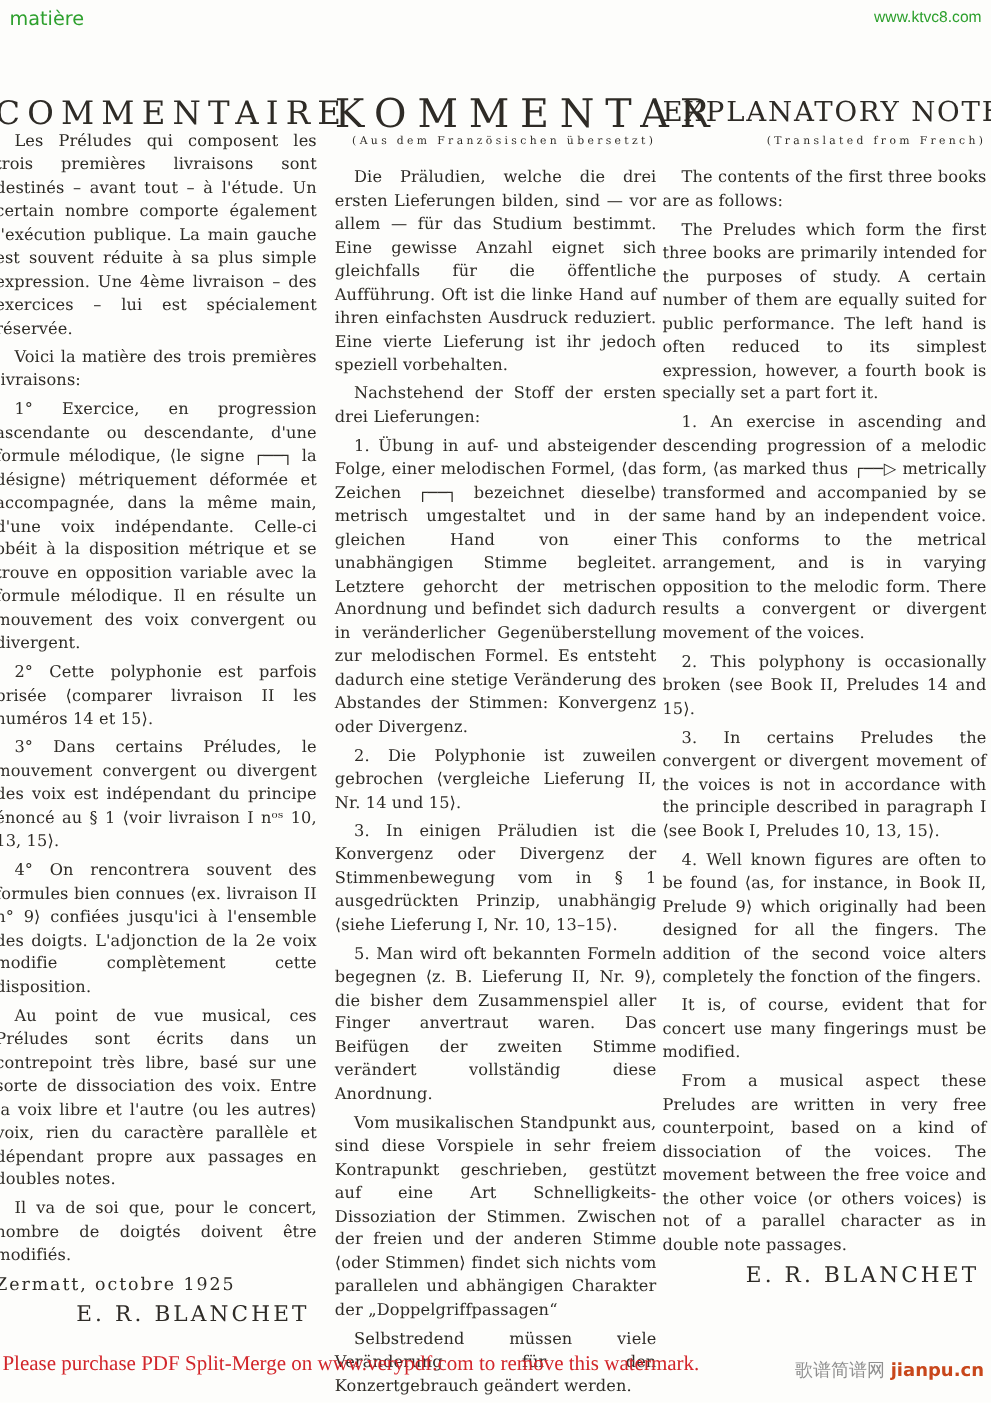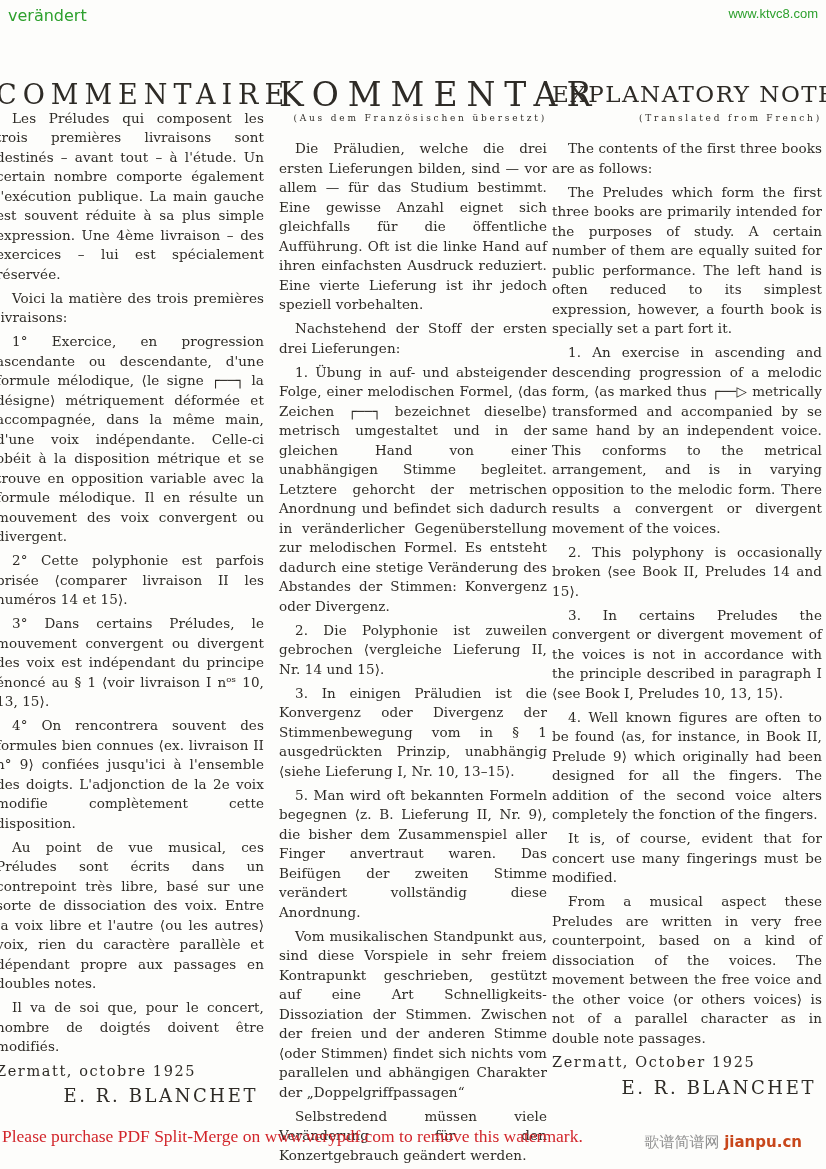--- a/index.html
+++ b/index.html
@@ -21,21 +21,21 @@
     position:absolute;right:8px;top:6px;
     font-family:"Liberation Sans", sans-serif;
     font-size:13px;color:var(--green,#2da02d);
   }
   .wm-bottom-notice{
     position:absolute;left:2px;top:1126px;
     font-family:Liberation Serif, serif;
     font-size:17.5px;color:var(--red,#d2252a);
   }
   .wm-bottom-right{
-    position:absolute;right:24px;top:1133px;
+    position:absolute;right:6px;top:1133px;
     font-family:"DejaVu Sans", sans-serif;
     font-size:15px;
   }
   .wm-site-name{color:var(--gray,#8f8f8f);}
   .wm-site-domain{color:var(--orange,#c8471b);font-weight:bold;}
 
   
   .col{
     position:absolute;top:85px;width:268px;
     text-align:justify;font-size:13.5px;line-height:19.5px;
@@ -61,21 +61,21 @@
 
   .para{margin:0 0 4.5px;text-indent:16px;}
   .date-line{margin:5px 0 0;font-size:14.5px;letter-spacing:1.6px;}
   .signature{margin:5px 6px 0 0;font-size:18px;letter-spacing:2.6px;text-align:right;}
 </style>
 </head>
 <body>
 
 <div class="page">
 
-  <span class="wm-top-left">verändert</span>
+  <span class="wm-top-left">matière</span>
   <span class="wm-top-right">www.ktvc8.com</span>
 
   <section class="col col-fr">
     <h1 class="title title-fr">COMMENTAIRE</h1>
 
     <p class="para">Les Préludes qui composent les trois premières livraisons sont destinés – avant tout – à l'étude. Un certain nombre comporte également l'exécution publique. La main gauche est souvent réduite à sa plus simple expression. Une 4ème livraison – des exercices – lui est spécialement réservée.</p>
     <p class="para">Voici la matière des trois premières livraisons:</p>
     <p class="para">1° Exercice, en progression ascendante ou descendante, d'une formule mélodique, ⟨le signe ┌──┐ la désigne⟩ métriquement déformée et accompagnée, dans la même main, d'une voix indépendante. Celle-ci obéit à la disposition métrique et se trouve en opposition variable avec la formule mélodique. Il en résulte un mouvement des voix convergent ou divergent.</p>
     <p class="para">2° Cette polyphonie est parfois brisée ⟨comparer livraison II les numéros 14 et 15⟩.</p>
     <p class="para">3° Dans certains Préludes, le mouvement convergent ou divergent des voix est indépendant du principe énoncé au § 1 ⟨voir livraison I nᵒˢ 10, 13, 15⟩.</p>
@@ -104,20 +104,19 @@
     <h1 class="title title-en">EXPLANATORY NOTES</h1>
     <div class="subtitle">(Translated from French)</div>
     <p class="para">The contents of the first three books are as follows:</p>
     <p class="para">The Preludes which form the first three books are primarily intended for the purposes of study. A certain number of them are equally suited for public performance. The left hand is often reduced to its simplest expression, however, a fourth book is specially set a part fort it.</p>
     <p class="para">1. An exercise in ascending and descending progression of a melodic form, ⟨as marked thus ┌──▷ metrically transformed and accompanied by se same hand by an independent voice. This conforms to the metrical arrangement, and is in varying opposition to the melodic form. There results a convergent or divergent movement of the voices.</p>
     <p class="para">2. This polyphony is occasionally broken ⟨see Book II, Preludes 14 and 15⟩.</p>
     <p class="para">3. In certains Preludes the convergent or divergent movement of the voices is not in accordance with the principle described in paragraph I ⟨see Book I, Preludes 10, 13, 15⟩.</p>
     <p class="para">4. Well known figures are often to be found ⟨as, for instance, in Book II, Prelude 9⟩ which originally had been designed for all the fingers. The addition of the second voice alters completely the fonction of the fingers.</p>
     <p class="para">It is, of course, evident that for concert use many fingerings must be modified.</p>
     <p class="para">From a musical aspect these Preludes are written in very free counterpoint, based on a kind of dissociation of the voices. The movement between the free voice and the other voice ⟨or others voices⟩ is not of a parallel character as in double note passages.</p>
-    <p class="date-line">Zermatt, October 1925</p>
     <p class="signature">E. R. BLANCHET</p>
   </section>
 
   <span class="wm-bottom-notice">Please purchase PDF Split-Merge on www.verypdf.com to remove this watermark.</span>
   <span class="wm-bottom-right"><span class="wm-site-name">歌谱简谱网</span> <span class="wm-site-domain">jianpu.cn</span></span>
 
 </div>
 
 </body></html>

